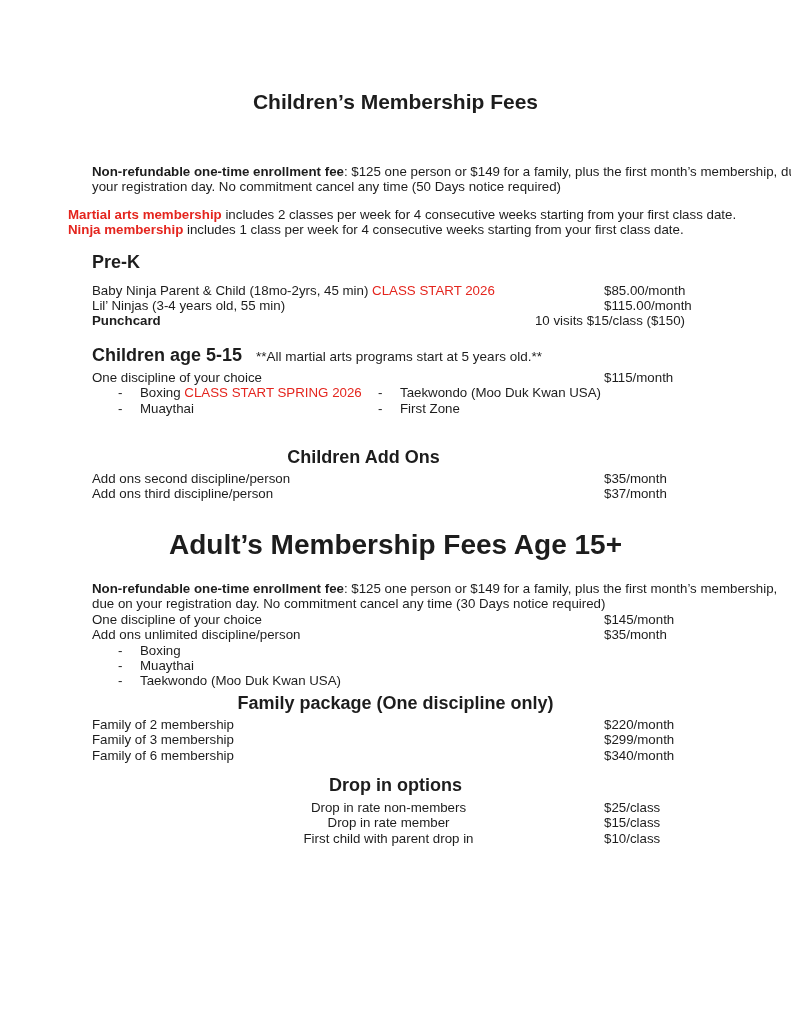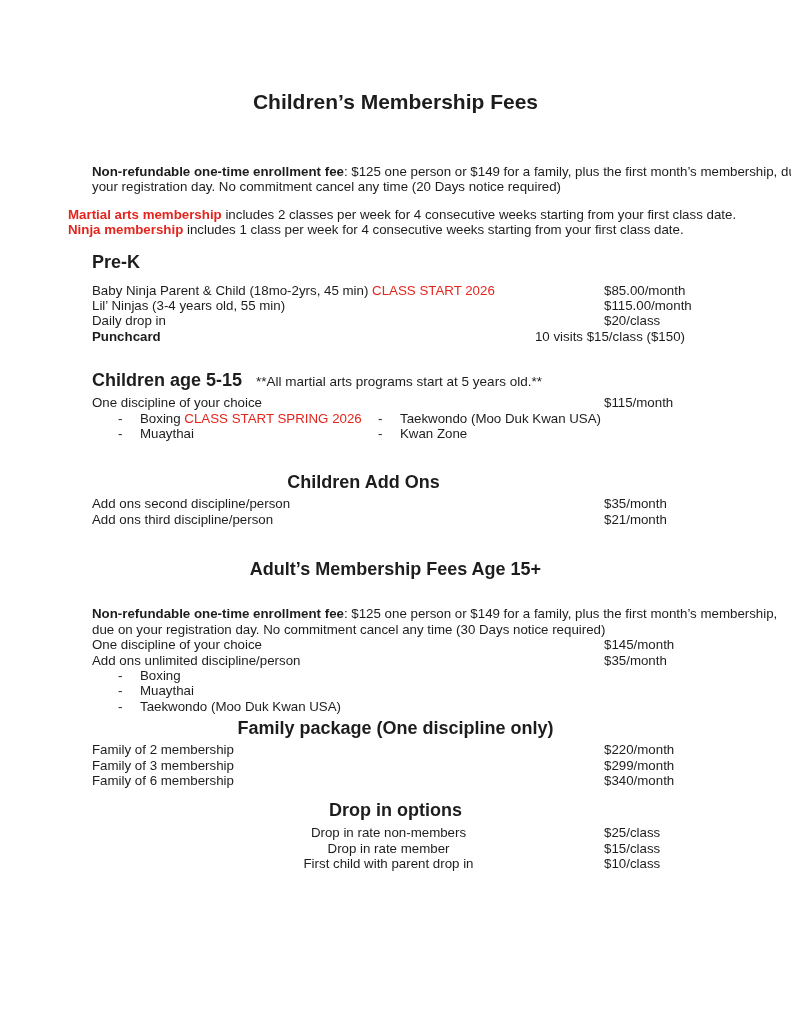--- a/index.html
+++ b/index.html
@@ -35,66 +35,62 @@
   .fee-price.align-right{left:auto;right:0;}
   .bullet-grid{margin-left:118px;}
   .b-row{display:flex;}
   .b-cell{display:flex;width:260px;white-space:nowrap;}
   .b-cell.auto{width:auto;}
   .b-dash{width:22px;flex:none;}
   .h-center{
     text-align:center;font-size:18px;font-weight:bold;line-height:21px;
   }
   .h-center.offset{position:relative;left:-32px;}
-  .h-center.big{font-size:18px;line-height:23px;}
+  .h-center.big{font-size:28px;line-height:23px;}
   #children-addons-heading{margin-top:31px;}
   #children-addons-rows{margin-top:3px;}
   #adult-heading{margin-top:31px;}
   #adult-para{margin:25px 0 0 92px;}
   #adult-bullets{margin-left:118px;}
   #family-heading{margin-top:4px;}
   #family-rows{margin-top:3px;}
   #dropin-heading{margin-top:12px;}
   #dropin-rows{margin-top:4px;text-align:center;}
-  #children-heading{margin-top:26px;}
+  #children-heading{margin-top:16px;}
   #prek-rows{margin-top:10px;}
 </style>
 </head>
 <body>
 
 <div class="page">
 
   <div class="doc-title">Children’s Membership Fees</div>
 
   <div class="para-enroll">
     <span class="line"><span class="b">Non-refundable one-time enrollment fee</span><span>: $125 one person or $149 for a family, plus the first month’s membership, due on</span></span>
-    <span class="line">your registration day. No commitment cancel any time (20 Days notice required)</span>
+    <span class="line">your registration day. No commitment cancel any time (50 Days notice required)</span>
   </div>
 
   <div class="para-red">
     <span class="line"><span class="redb">Martial arts membership</span><span> includes 2 classes per week for 4 consecutive weeks starting from your first class date.</span></span>
     <span class="line"><span class="redb">Ninja membership</span><span> includes 1 class per week for 4 consecutive weeks starting from your first class date.</span></span>
   </div>
 
   <div class="h-left" id="prek-heading">Pre-K</div>
 
   <div class="rows" id="prek-rows">
     <div class="fee-row">
       <span><span>Baby Ninja Parent &amp; Child (18mo-2yrs, 45 min) </span><span class="red">CLASS START 2026</span></span>
       <span class="fee-price">$85.00/month</span>
     </div>
     <div class="fee-row">
       <span>Lil’ Ninjas (3-4 years old, 55 min)</span>
       <span class="fee-price">$115.00/month</span>
     </div>
     <div class="fee-row">
-      <span>Daily drop in</span>
-      <span class="fee-price">$20/class</span>
-    </div>
-    <div class="fee-row">
       <span class="b">Punchcard</span>
       <span class="fee-price align-right">10 visits $15/class ($150)</span>
     </div>
   </div>
 
   <div class="h-left" id="children-heading">
     <span>Children age 5-15</span><span class="note">**All martial arts programs start at 5 years old.**</span>
   </div>
 
   <div class="rows">
@@ -115,35 +111,35 @@
         <span>Taekwondo (Moo Duk Kwan USA)</span>
       </div>
     </div>
     <div class="b-row">
       <div class="b-cell">
         <span class="b-dash">-</span>
         <span>Muaythai</span>
       </div>
       <div class="b-cell auto">
         <span class="b-dash">-</span>
-        <span>Kwan Zone</span>
+        <span>First Zone</span>
       </div>
     </div>
   </div>
 
   <div class="h-center offset" id="children-addons-heading">Children Add Ons</div>
 
   <div class="rows" id="children-addons-rows">
     <div class="fee-row">
       <span>Add ons second discipline/person</span>
       <span class="fee-price">$35/month</span>
     </div>
     <div class="fee-row">
       <span>Add ons third discipline/person</span>
-      <span class="fee-price">$21/month</span>
+      <span class="fee-price">$37/month</span>
     </div>
   </div>
 
   <div class="h-center big" id="adult-heading">Adult’s Membership Fees Age 15+</div>
 
   <div class="para-enroll" id="adult-para">
     <span class="line"><span class="b">Non-refundable one-time enrollment fee</span><span>: $125 one person or $149 for a family, plus the first month’s membership,</span></span>
     <span class="line">due on your registration day. No commitment cancel any time (30 Days notice required)</span>
   </div>
 

